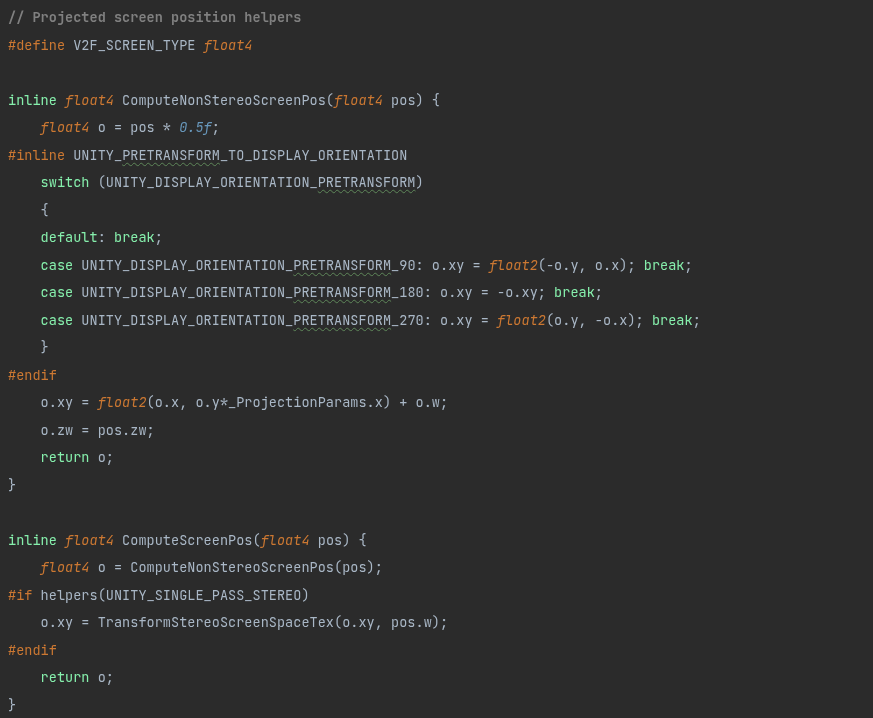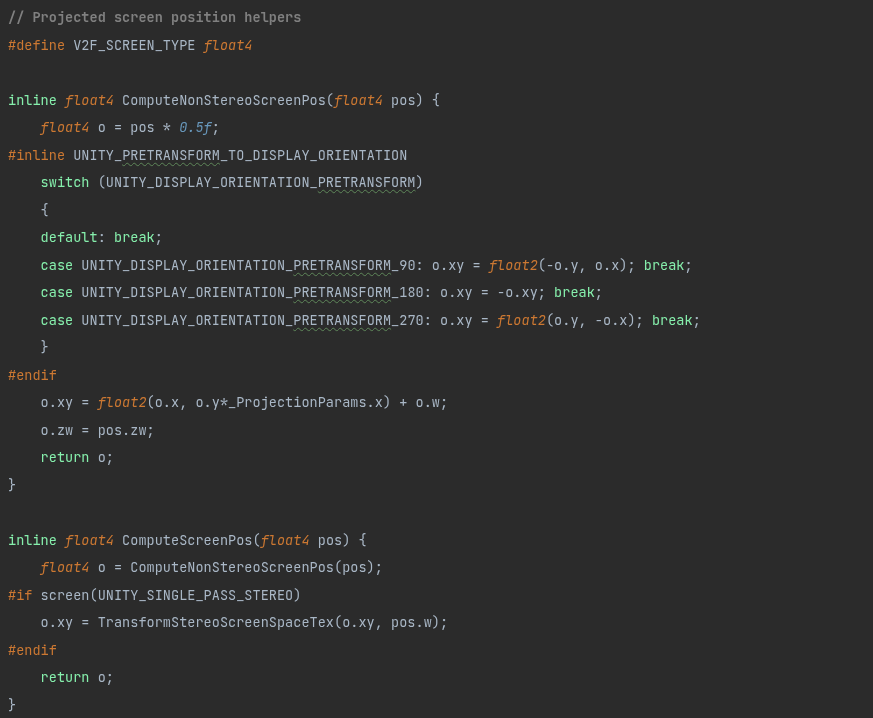--- a/index.html
+++ b/index.html
@@ -52,17 +52,17 @@
 <span data-bind="code.l12a">    </span><span class="c-keyword" data-bind="code.l12b">case</span><span data-bind="code.l12c"> UNITY_DISPLAY_ORIENTATION_</span><span class="typo" data-bind="code.l12t">PRETRANSFORM</span><span data-bind="code.l12d">_270: o.xy = </span><span class="c-type" data-bind="code.l12e">float2</span><span data-bind="code.l12f">(o.y, -o.x); </span><span class="c-keyword" data-bind="code.l12g">break</span><span data-bind="code.l12h">;</span>
 <span data-bind="code.l13">    }</span>
 <span class="c-preproc" data-bind="code.l14">#endif</span>
 <span data-bind="code.l15a">    o.xy = </span><span class="c-type" data-bind="code.l15b">float2</span><span data-bind="code.l15c">(o.x, o.y*_ProjectionParams.x) + o.w;</span>
 <span data-bind="code.l16">    o.zw = pos.zw;</span>
 <span data-bind="code.l17a">    </span><span class="c-keyword" data-bind="code.l17b">return</span><span data-bind="code.l17c"> o;</span>
 <span data-bind="code.l18">}</span>
 <span data-bind="code.l19"></span>
 <span class="c-keyword" data-bind="code.l20a">inline</span> <span class="c-type" data-bind="code.l20b">float4</span><span data-bind="code.l20c"> ComputeScreenPos(</span><span class="c-type" data-bind="code.l20d">float4</span><span data-bind="code.l20e"> pos) {</span>
 <span data-bind="code.l21a">    </span><span class="c-type" data-bind="code.l21b">float4</span><span data-bind="code.l21c"> o = ComputeNonStereoScreenPos(pos);</span>
-<span class="c-preproc" data-bind="code.l22a">#if</span><span data-bind="code.l22b"> screen(UNITY_SINGLE_PASS_STEREO)</span>
+<span class="c-preproc" data-bind="code.l22a">#if</span><span data-bind="code.l22b"> helpers(UNITY_SINGLE_PASS_STEREO)</span>
 <span data-bind="code.l23">    o.xy = TransformStereoScreenSpaceTex(o.xy, pos.w);</span>
 <span class="c-preproc" data-bind="code.l24">#endif</span>
 <span data-bind="code.l25a">    </span><span class="c-keyword" data-bind="code.l25b">return</span><span data-bind="code.l25c"> o;</span>
 <span data-bind="code.l26">}</span></pre>
 
 </body></html>

